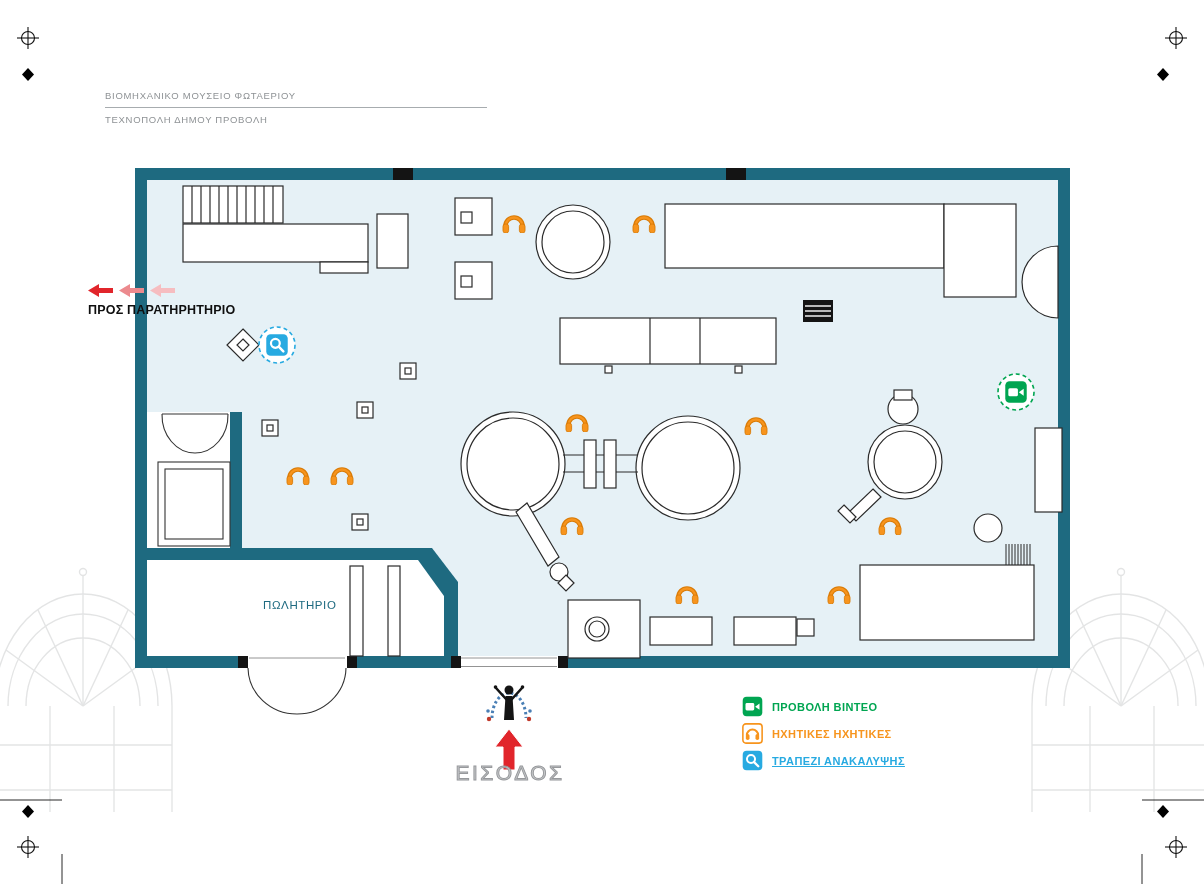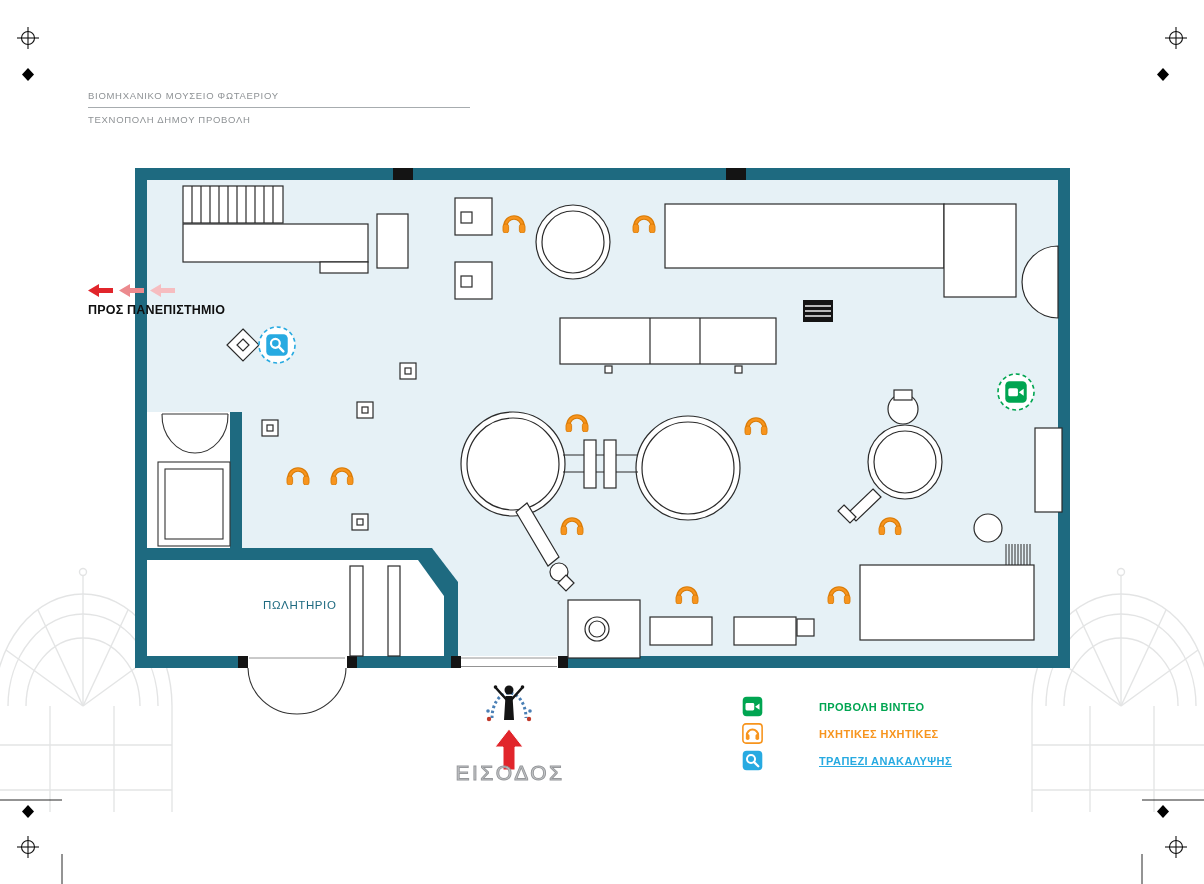--- a/index.html
+++ b/index.html
@@ -2,33 +2,33 @@
 <html><head>
 <meta charset="utf-8">
 <style>
   * { margin:0; padding:0; box-sizing:border-box; }
   html,body { background:#ffffff; }
   body { font-family:"Liberation Sans", sans-serif; }
   .page { position:relative; width:1204px; height:884px; background:#ffffff; overflow:hidden; }
   .abs { position:absolute; }
   .plan-svg { left:0; top:0; }
 
-  .hdr { position:absolute; top:90px; font-size:9.5px; color:#8e9295; letter-spacing:0.7px; }
+  .hdr { position:absolute; top:90px; font-size:9.5px; color:#8e9295; letter-spacing:0.7px;margin-left:17px; }
   .hdr .rule { border-top:1px solid #a7acaf; margin:6px 0; }
   .hdr-left  { left:88px;  width:382px; text-align:left; }
   .hdr-right { left:734px; width:382px; text-align:right; }
 
   .lbl { position:absolute; white-space:nowrap; }
   .lbl-observatory { left:88px;  top:303px; font-size:12.5px; font-weight:700; color:#0f0f0f; letter-spacing:0.2px; }
   .lbl-shop        { left:263px; top:599px; font-size:11.5px; font-weight:400; color:#1e6a80; letter-spacing:0.6px; }
   .lbl-entrance    { left:447px; top:761px; width:126px; text-align:center; font-size:21px; font-weight:400;
                      color:#c6c8ca; letter-spacing:2.5px; -webkit-text-stroke:1px #97999c; }
 
   .legend { position:absolute; left:742px; top:696px; }
-  .legend-row { display:flex; align-items:center; height:21px; margin-bottom:6px;gap:47px; }
+  .legend-row { display:flex; align-items:center; height:21px; margin-bottom:6px; }
   .legend-row svg { width:21px; height:21px; margin-right:9px; flex:0 0 auto; }
   .legend-label { font-size:11px; font-weight:700; letter-spacing:0.4px; white-space:nowrap; }
   .c-video { color:#00a551; }
   .c-audio { color:#f7941d; }
   .c-discovery { color:#27aae1;text-decoration:underline; }
 </style>
 </head>
 <body>
 
 <div class="page">
@@ -300,21 +300,21 @@
         </g>
       </g>
   </svg>
 
   <div class="hdr hdr-left">
     <div>ΒΙΟΜΗΧΑΝΙΚΟ ΜΟΥΣΕΙΟ ΦΩΤΑΕΡΙΟΥ</div>
     <div class="rule"></div>
     <div>ΤΕΧΝΟΠΟΛΗ ΔΗΜΟΥ ΠΡΟΒΟΛΗ</div>
   </div>
 
-  <div class="lbl lbl-observatory">ΠΡΟΣ ΠΑΝΕΠΙΣΤΗΜΙΟ</div>
+  <div class="lbl lbl-observatory">ΠΡΟΣ ΠΑΡΑΤΗΡΗΤΗΡΙΟ</div>
   <div class="lbl lbl-shop">ΠΩΛΗΤΗΡΙΟ</div>
   <div class="lbl lbl-entrance">ΕΙΣΟΔΟΣ</div>
 
   <div class="legend">
     <div class="legend-row">
       <svg viewBox="0 0 24 24">
           <use href="#sym-video" xlink:href="#sym-video" width="24" height="24"></use>
         </svg>
       <span class="legend-label c-video">ΠΡΟΒΟΛΗ ΒΙΝΤΕΟ</span>
     </div>

